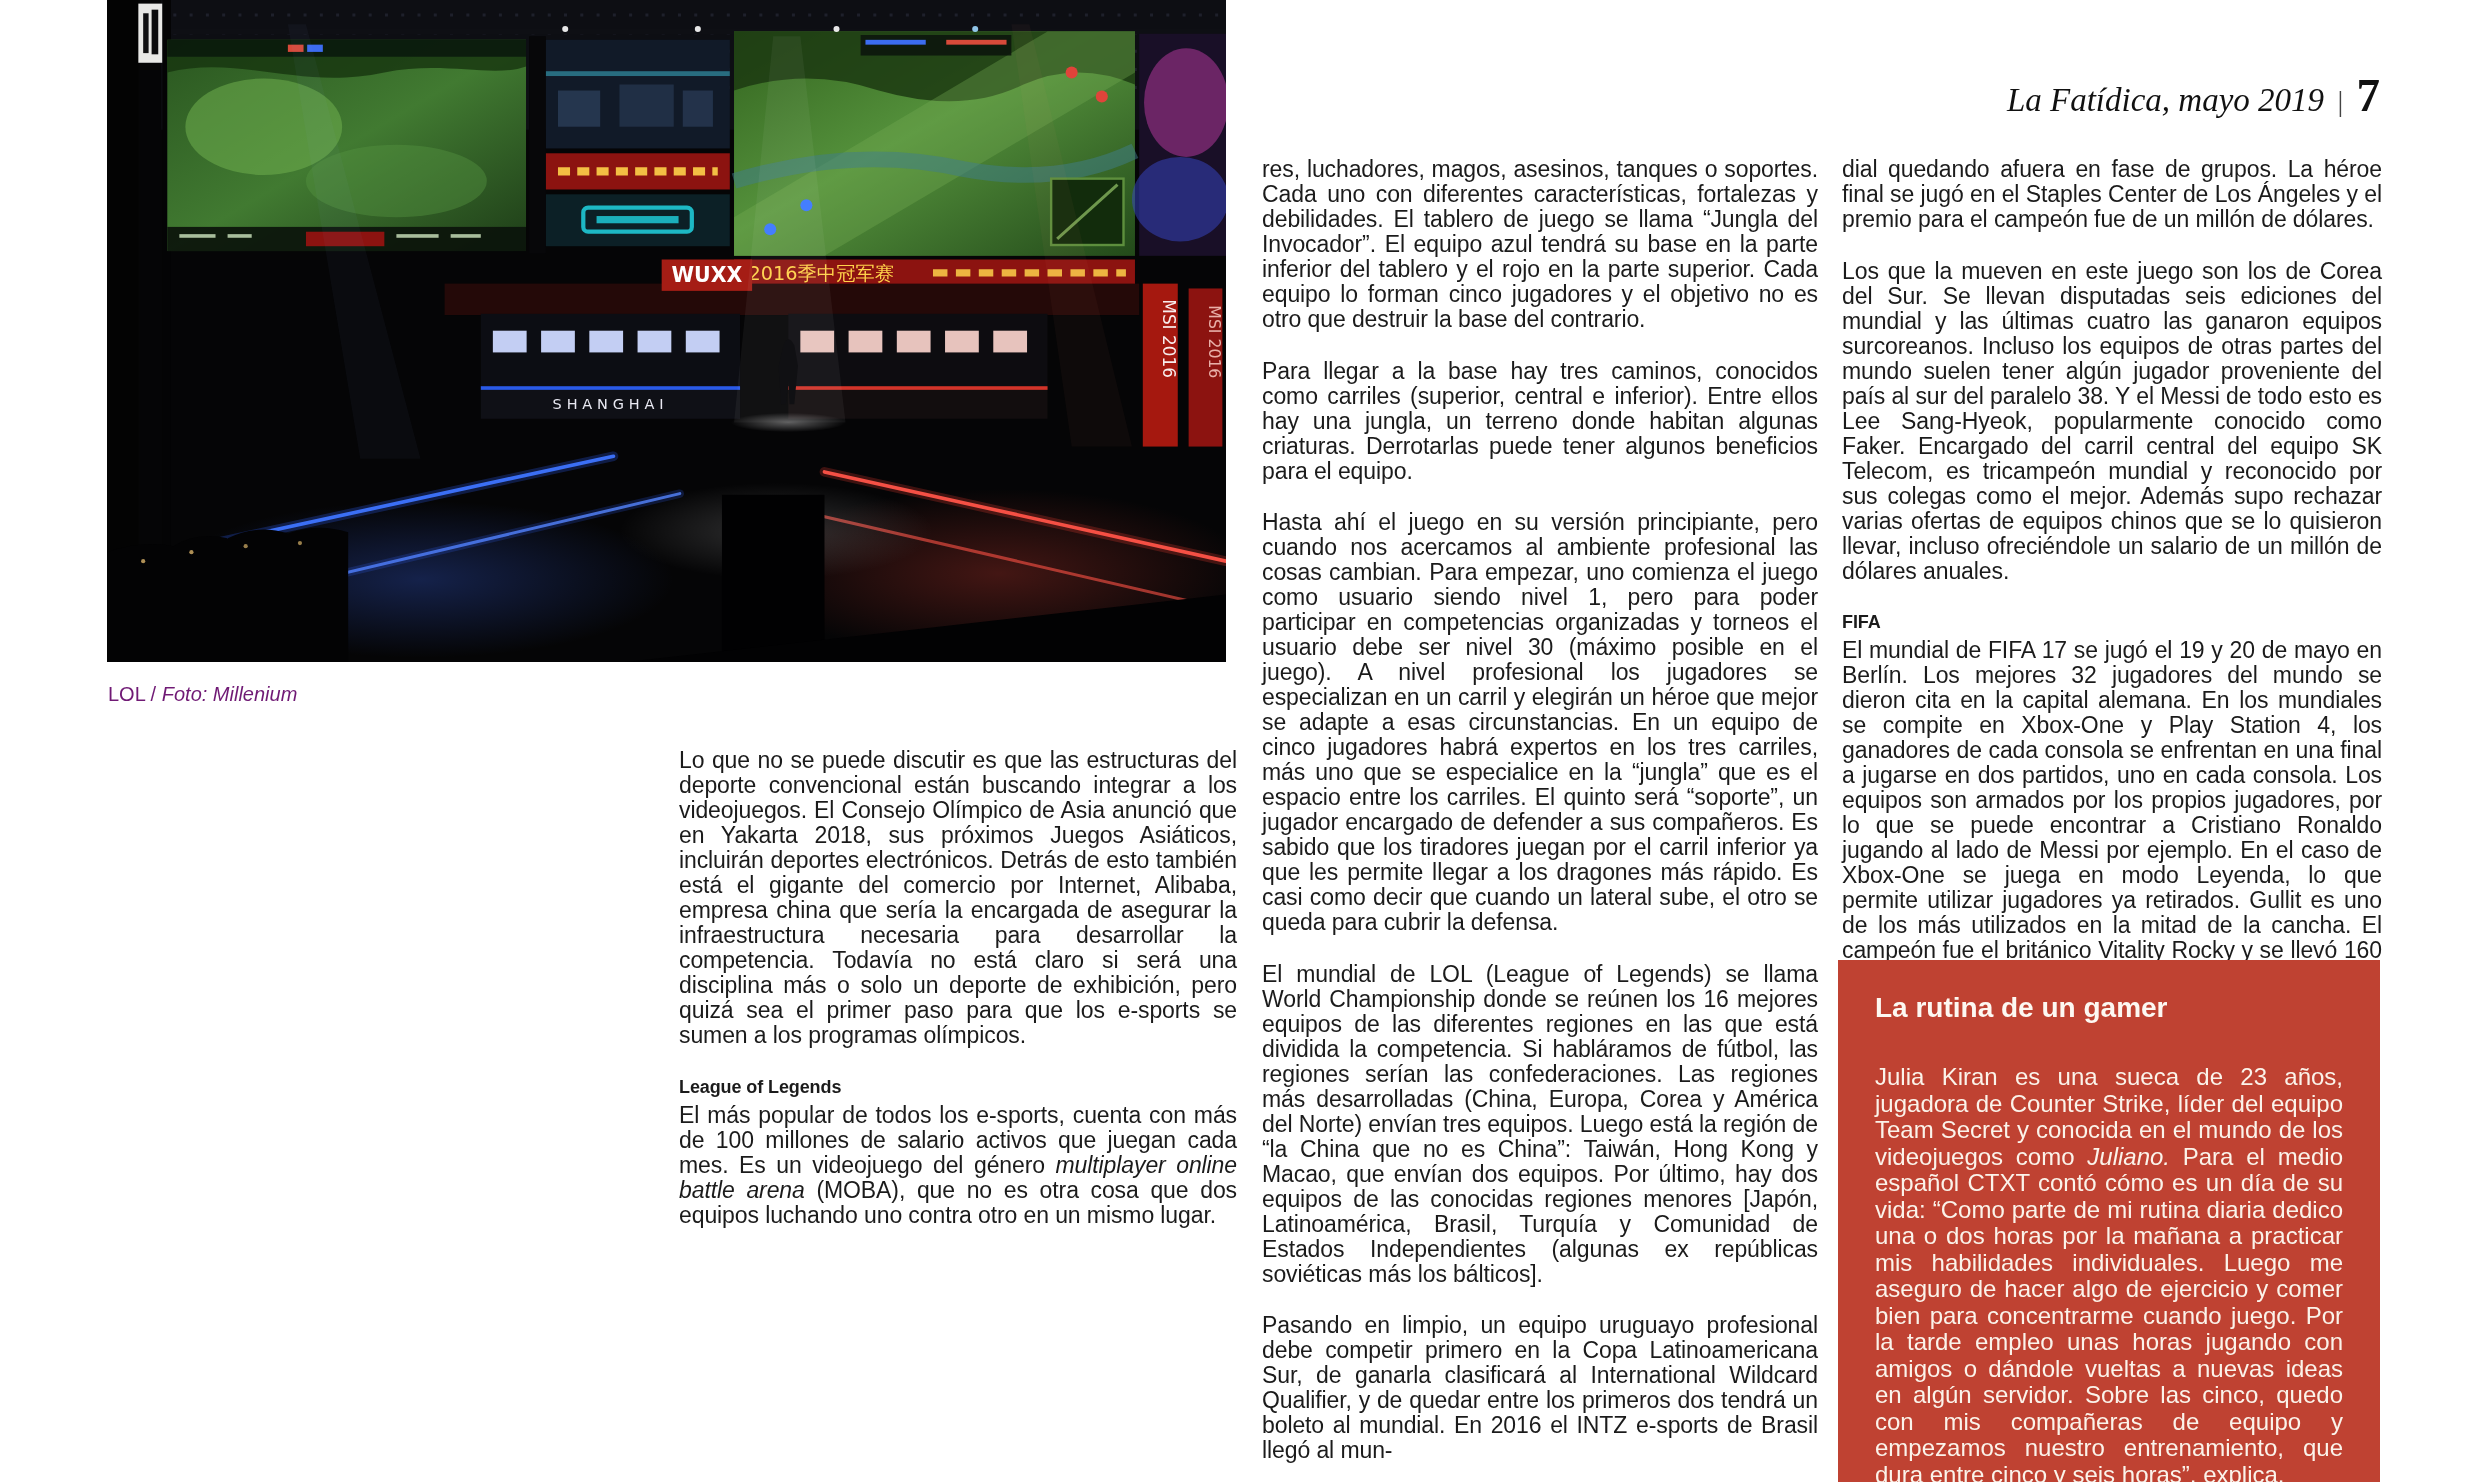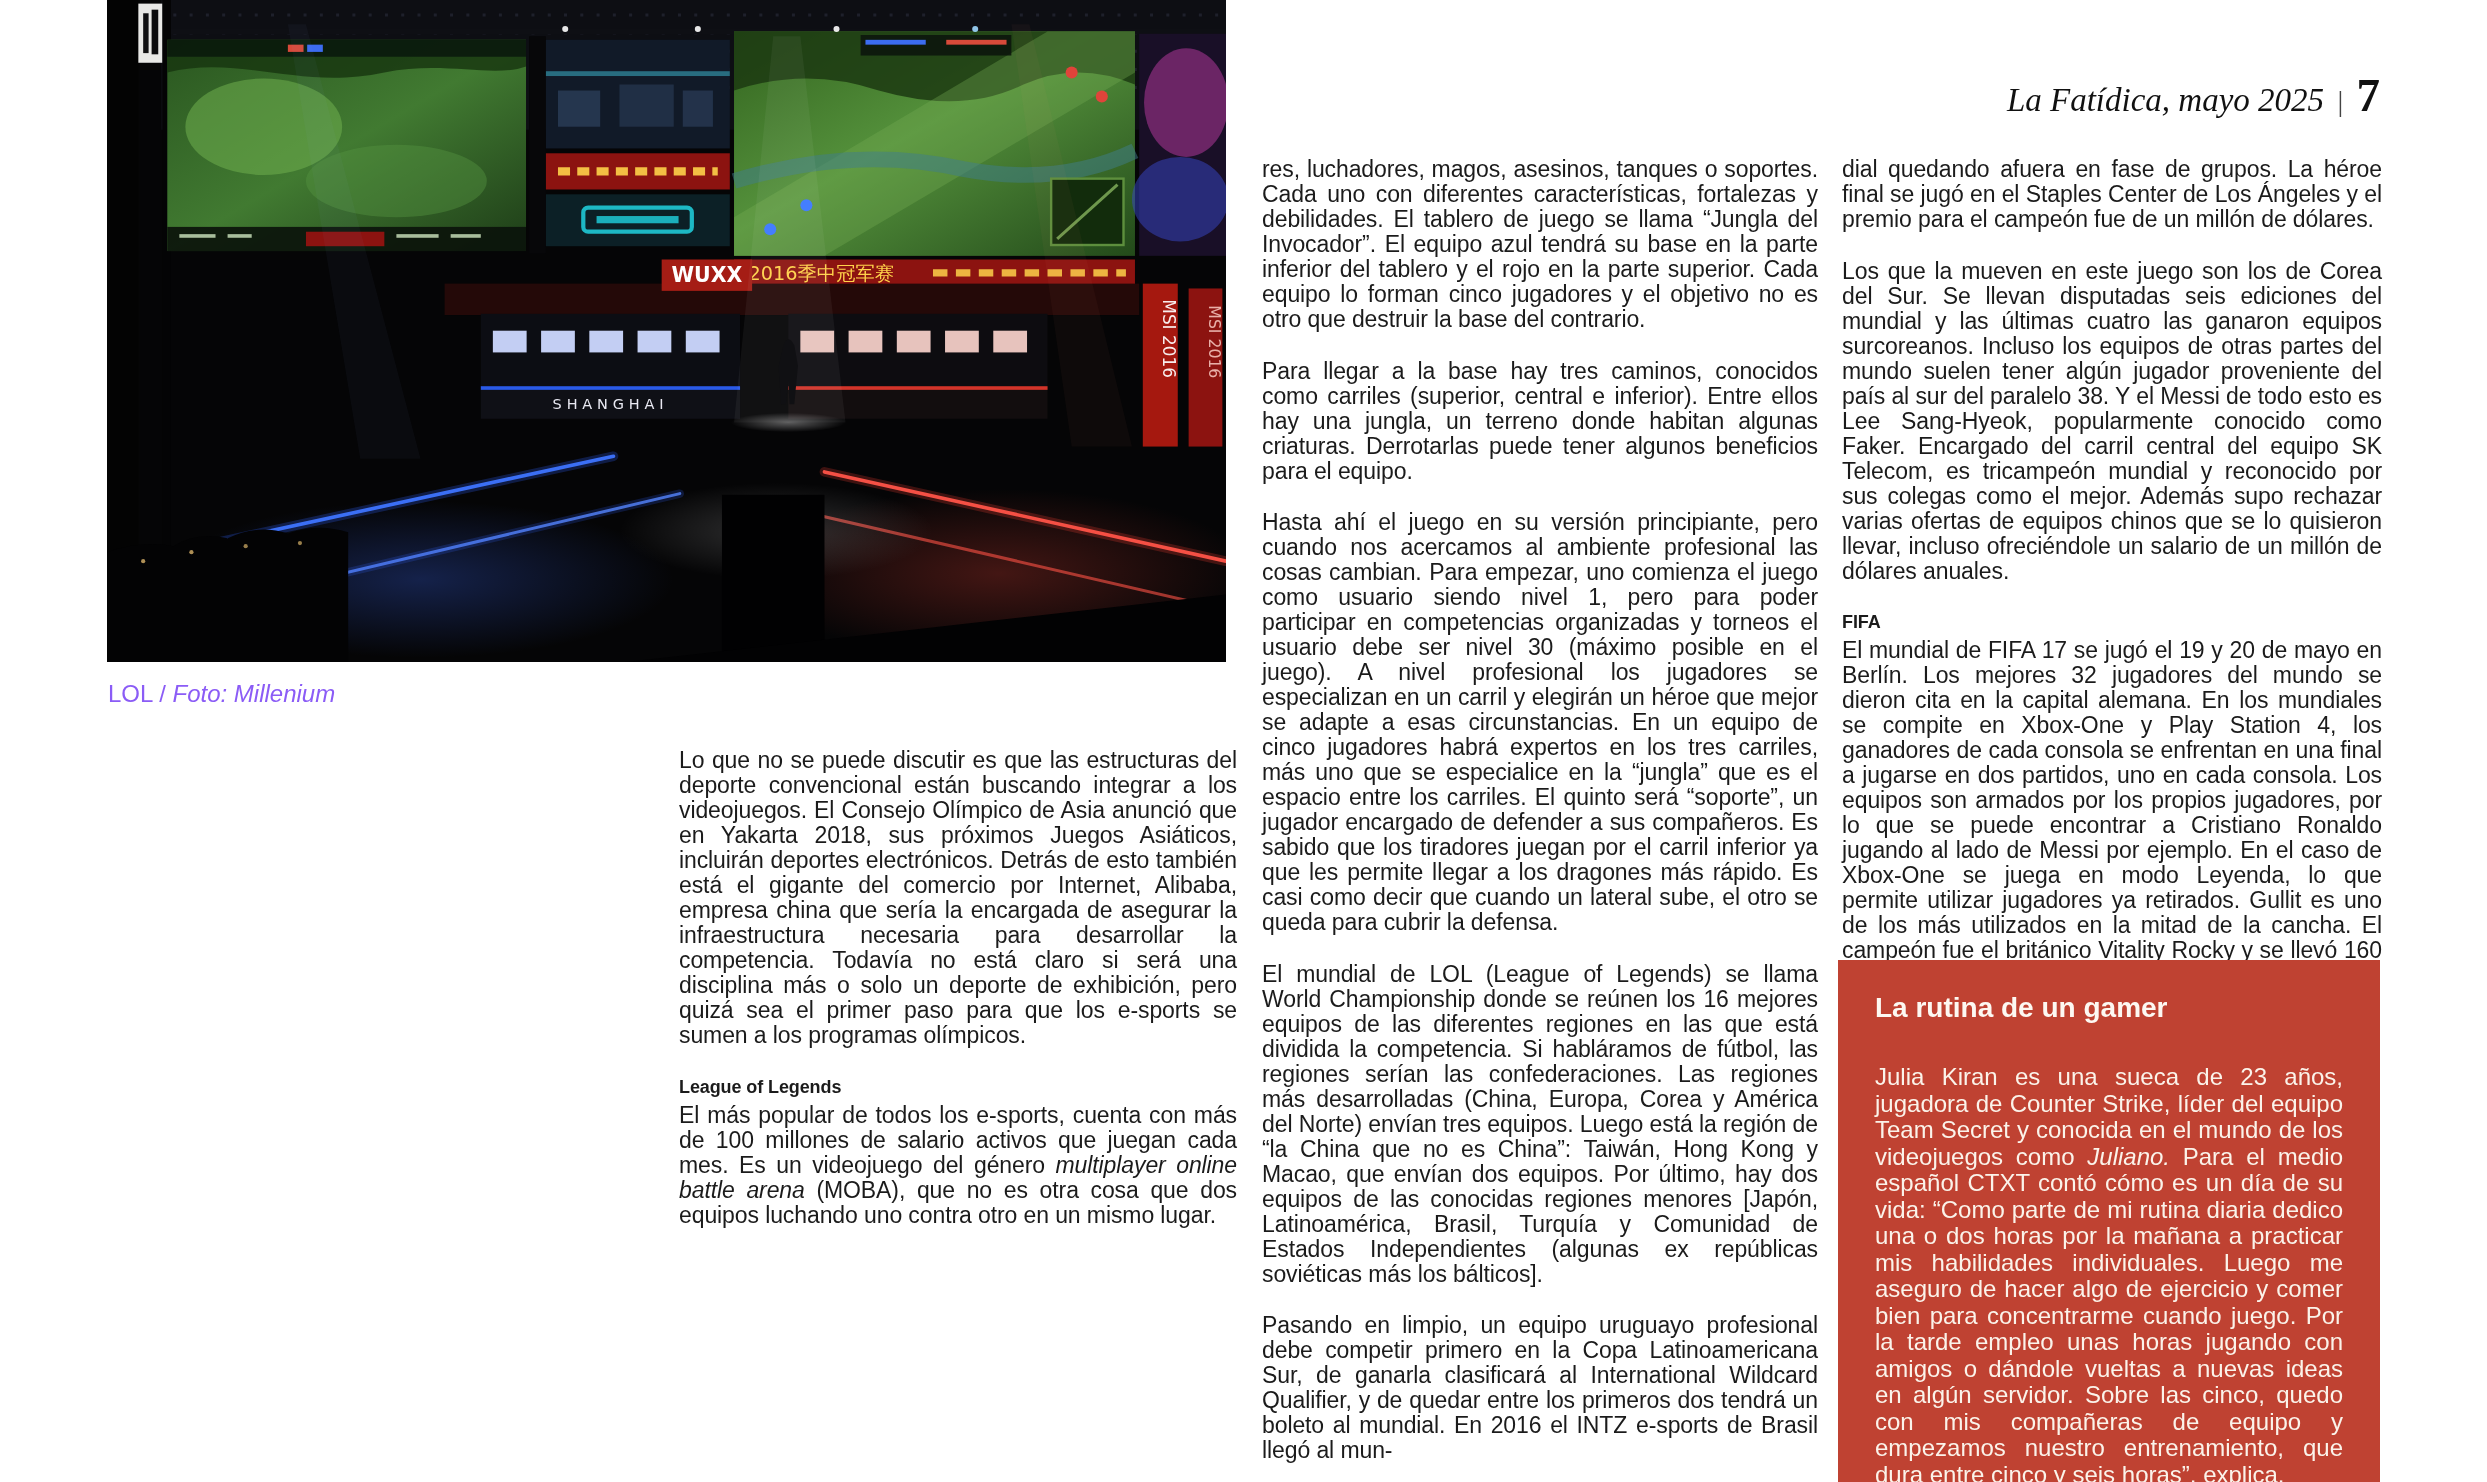--- a/index.html
+++ b/index.html
@@ -16,21 +16,21 @@
     font-family:"Liberation Serif", serif; color:#111;
   }
   .folio .issue { font-style:italic; font-size:33px; }
   .folio .sep { font-size:29px; color:#444; margin:0 13.3px; font-weight:normal; }
   .folio .pageno { font-size:47px; font-weight:bold; }
 
   
   .photo { position:absolute; left:107px; top:0; width:1119px; height:662px; margin:0; background:#050506; }
   .photo svg { display:block; }
 
-  .caption { position:absolute; left:108px; top:682px; font-size:24px; line-height:24px; color:#8b5cf6; }
+  .caption { position:absolute; left:108px; top:682px; font-size:20px; line-height:24px; color:#701a75; }
 
   
   .col {
     position:absolute; text-align:justify; hyphens:auto; -webkit-hyphens:auto;
     font-size:23px; line-height:25px; letter-spacing:-0.1px; color:#1b1b1b;
   }
   .colA { left:679px; top:748px; width:558px; }
   .colB { left:1262px; top:157px;  width:556px; }
   .colC { left:1842px; top:157px;  width:540px; }
   .col p  { margin:0 0 26.5px 0; }
@@ -44,21 +44,21 @@
   }
   .gamerbox h2 { margin:0 0 40px 0; font-size:28px; line-height:33px; font-weight:bold; color:#fdf8f2; }
   .gamerbox .boxbody p { margin:0; font-size:24px; line-height:26.5px; text-align:justify; hyphens:auto; }
 </style>
 </head>
 <body>
 
 <div class="page">
 
   <div class="folio">
-    <span class="issue">La Fatídica, mayo 2025</span>
+    <span class="issue">La Fatídica, mayo 2019</span>
     <span class="sep">|</span>
     <span class="pageno">7</span>
   </div>
 
   <figure class="photo">
     <svg viewBox="0 0 1856 1097" width="1119" height="662" preserveAspectRatio="none">
       <defs>
         <linearGradient id="gL" x1="0" y1="0" x2="1" y2="1">
           <stop offset="0" stop-color="#2a5620"></stop>
             <stop offset="0.5" stop-color="#417a31"></stop>

